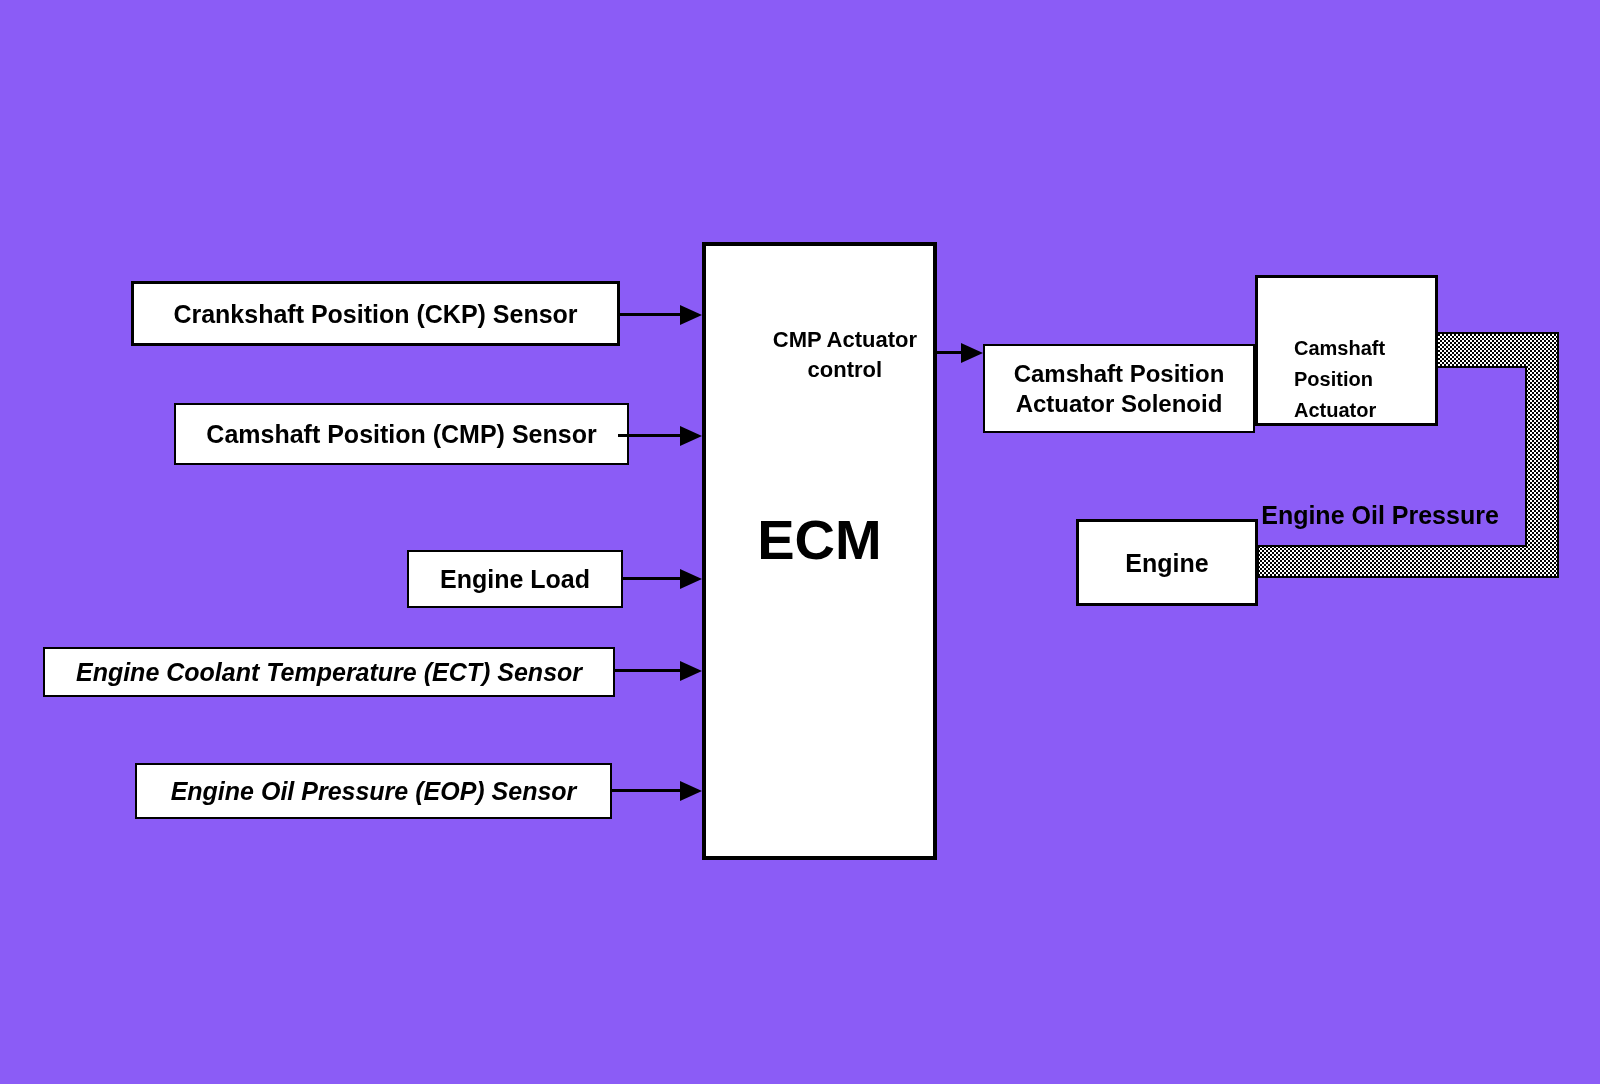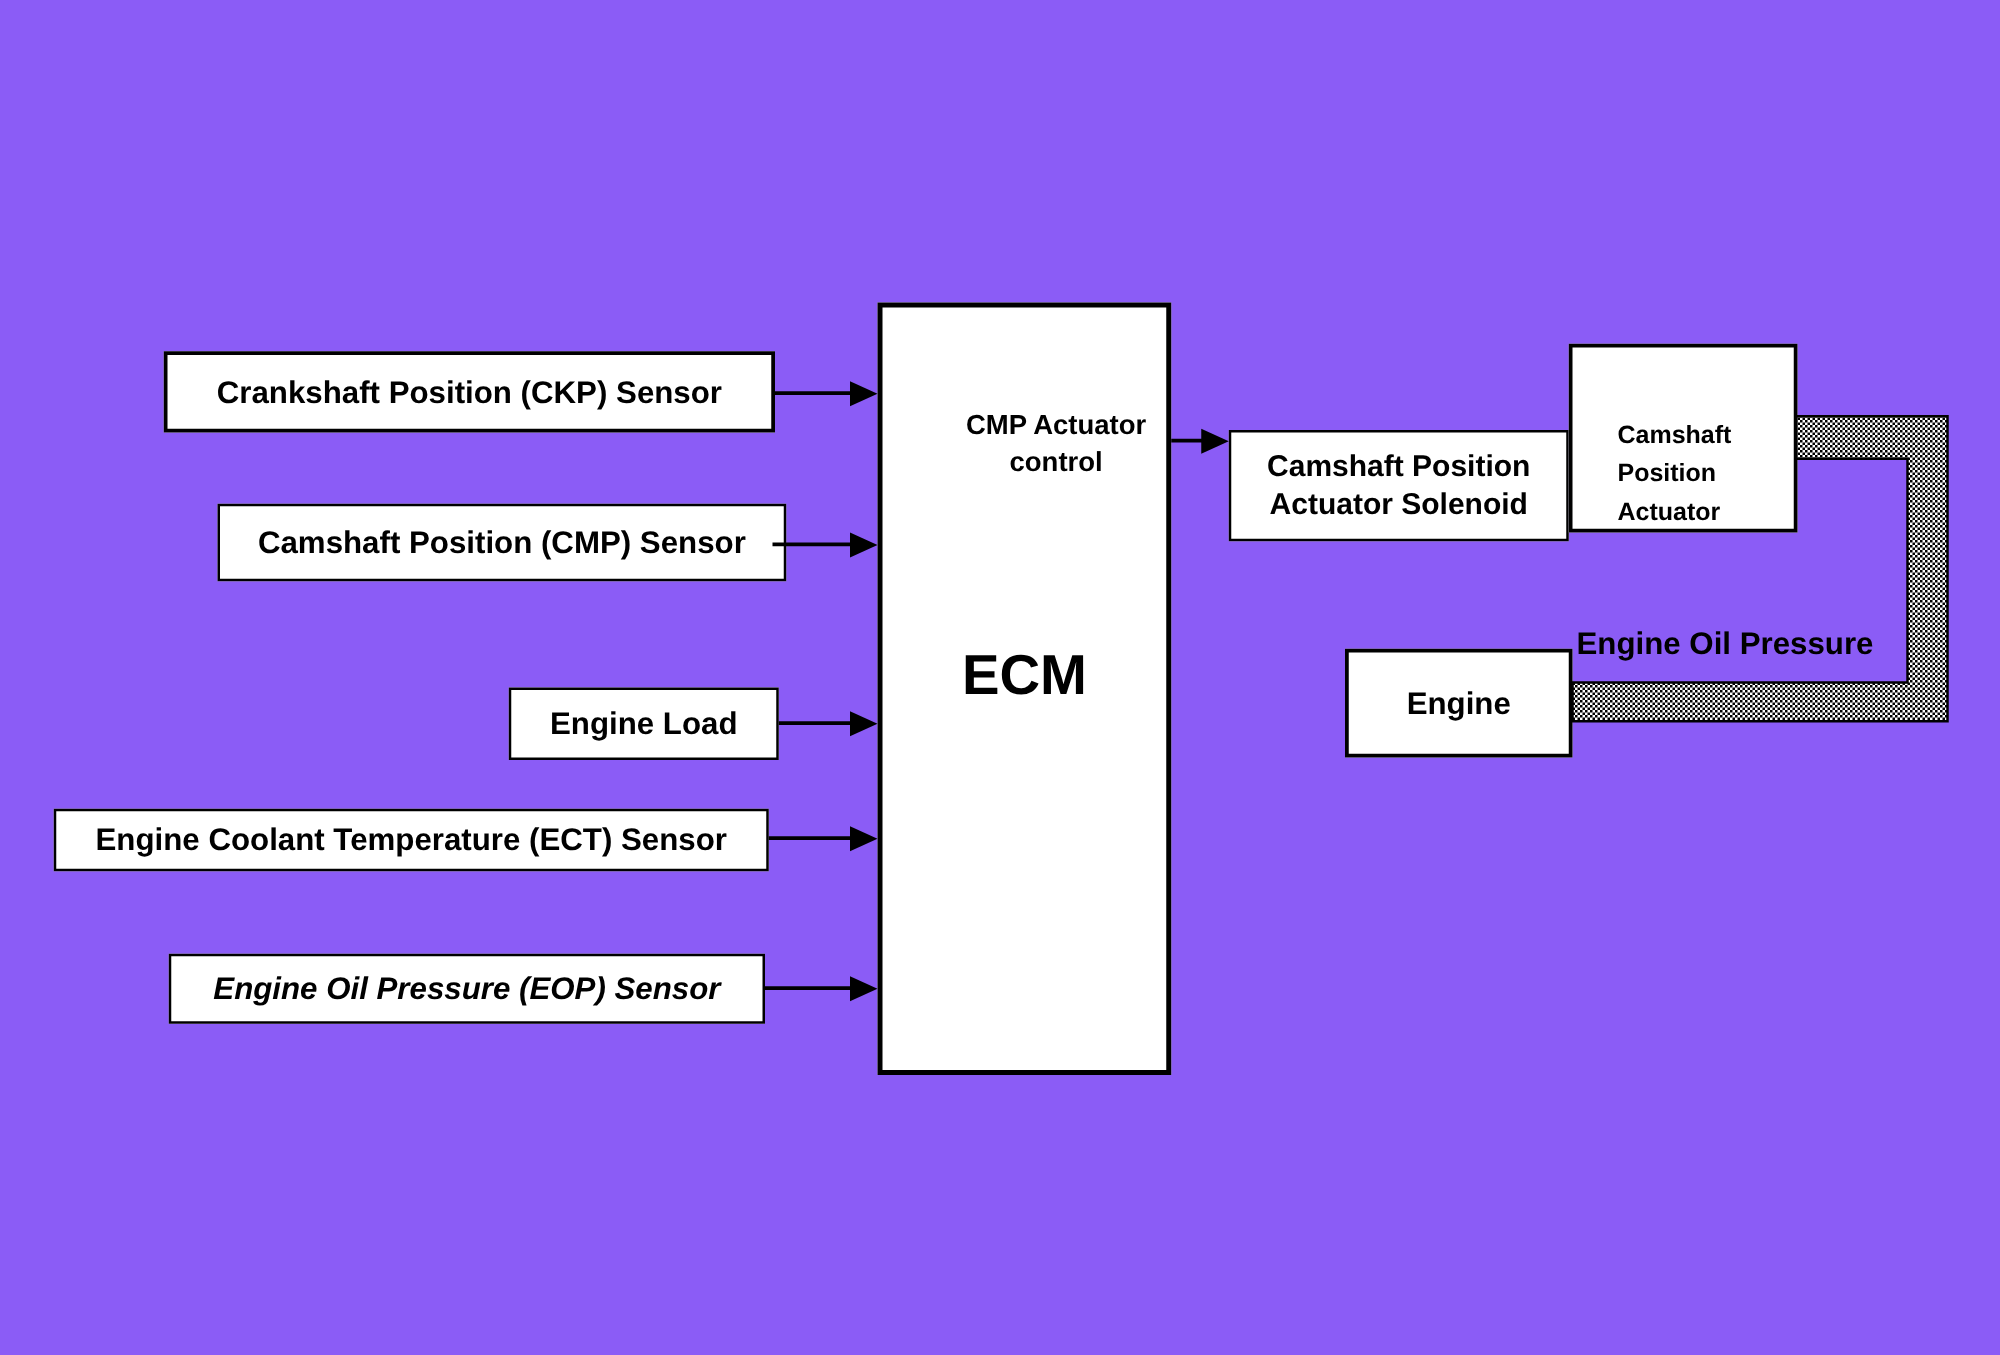--- a/index.html
+++ b/index.html
@@ -23,27 +23,27 @@
     justify-content:center;
     text-align:center;
     font-size:25px;
     line-height:30px;
     white-space:pre-line;
   }
   
   .box-ckp   { left:131px; top:281px; width:489px; height:65px; border-width:3px; }
   .box-cmp   { left:163px; top:403px; width:455px; height:62px;margin-left:11px; }
   .box-load  { left:407px; top:550px; width:216px; height:58px; }
-  .box-ect   { left:43px;  top:647px; width:572px; height:50px; }
+  .box-ect   { left:43px;  top:647px; width:572px; height:50px;font-style:italic; }
   .box-eop   { left:135px; top:763px; width:477px; height:56px;font-style:italic; }
   
   .box-ecm   { left:702px; top:242px; width:235px; height:618px; border-width:4px; display:block; }
   .ecm-label{
     position:absolute; left:0; top:264px; width:100%;
-    text-align:center; font-size:45px; line-height:60px;
+    text-align:center; font-size:56px; line-height:60px;
   }
   .ecm-control-label{
     position:absolute; right:16px; top:79px;
     text-align:center; font-size:22px; line-height:30px; white-space:pre-line;
   }
   
   .box-solenoid { left:983px;  top:308px; width:272px; height:89px; font-size:24px; line-height:30px;margin-top:36px; }
   .box-actuator { left:1255px; top:275px; width:183px; height:151px; border-width:3px;
                   display:block; text-align:left; padding:24px 0 0 36px;
                   font-size:20px; line-height:31px; }

